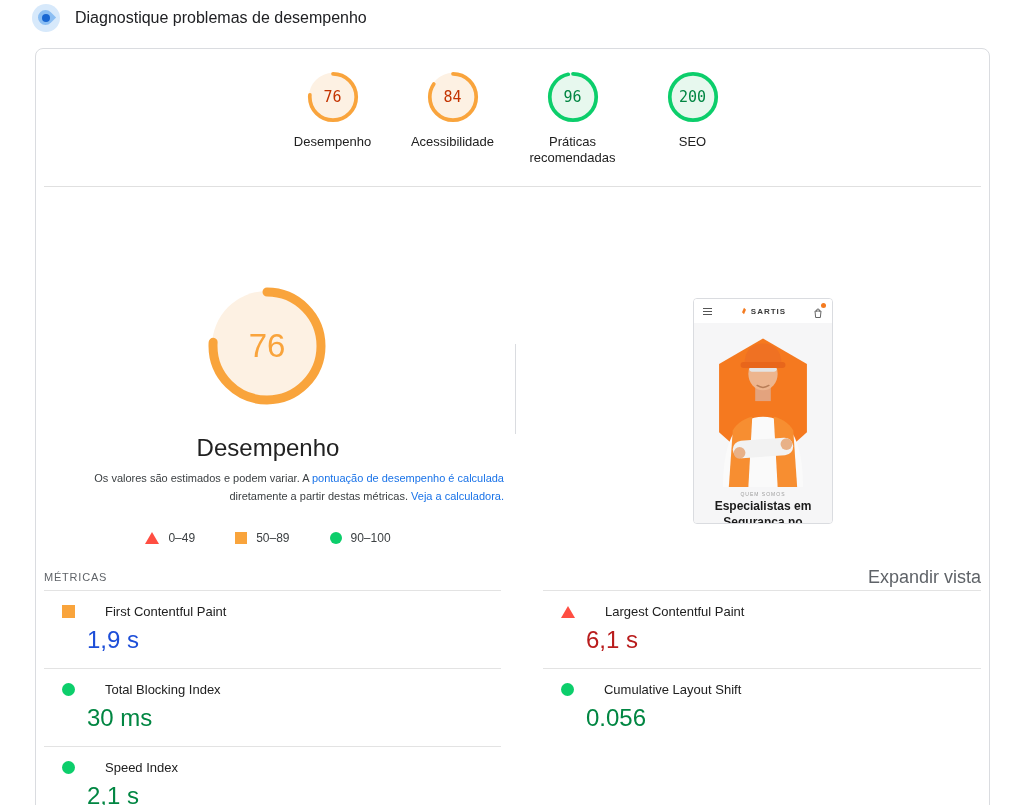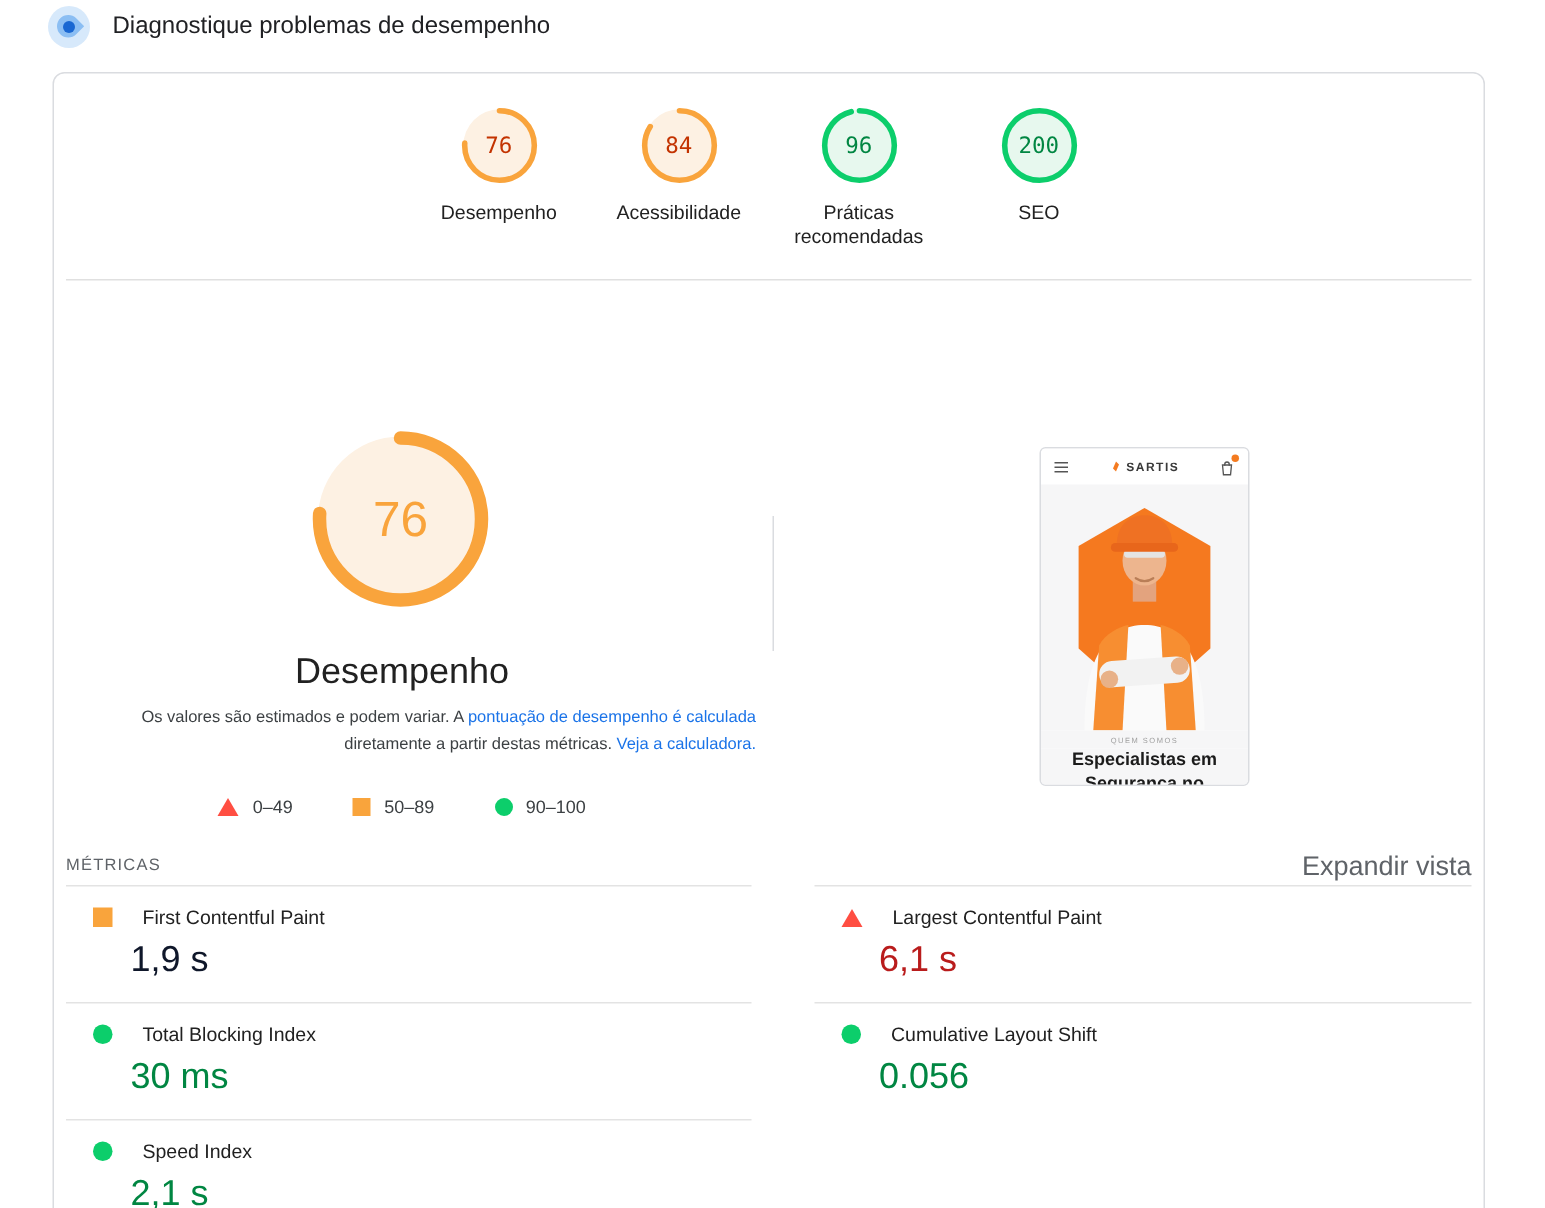--- a/index.html
+++ b/index.html
@@ -91,29 +91,29 @@
   
   .metrics { position:absolute; top:515px; left:0; right:0; padding:0 8px; }
   .metrics-head { height:26px; display:flex; align-items:center; justify-content:space-between; }
   .metrics-title { font-size:11px; letter-spacing:0.8px; color:#5F6368; }
   .expand-btn { font-size:18px; color:#5F6368; cursor:pointer; background:none; border:none;
                 font-family:"Liberation Sans", sans-serif; }
   .metrics-grid { display:flex; gap:42px; }
   .mcol-left { width:458px; }
   .mcol-right { width:439px; }
   .metric-row { border-top:1px solid #E3E3E3; padding:13px 0 14px 18px; }
-  .metric-head { display:flex; align-items:center; gap:20px; }
+  .metric-head { display:flex; align-items:center; gap:30px; }
   .m-icon { flex:0 0 auto; }
   .mi-average { width:13px; height:13px; background:#F9A43C; }
   .mi-good { width:13px; height:13px; background:#0CCE6B; border-radius:50%; }
   .mi-poor { width:0; height:0; border-left:7px solid transparent;
              border-right:7px solid transparent; border-bottom:12px solid #FF4E42; background:none; }
   .metric-name { font-size:13px; color:#212121; }
   .metric-value { margin-left:25px; margin-top:7px; font-size:24px; }
-  .mv-average { color:#0f172a; }
+  .mv-average { color:#1d4ed8; }
   .mv-good { color:#018642; }
   .mv-poor { color:#b91c1c; }
 </style>
 </head>
 <body>
 
 <div class="page-header">
   <div class="psi-icon">
     <div class="drop"></div>
       <div class="dot"></div>

